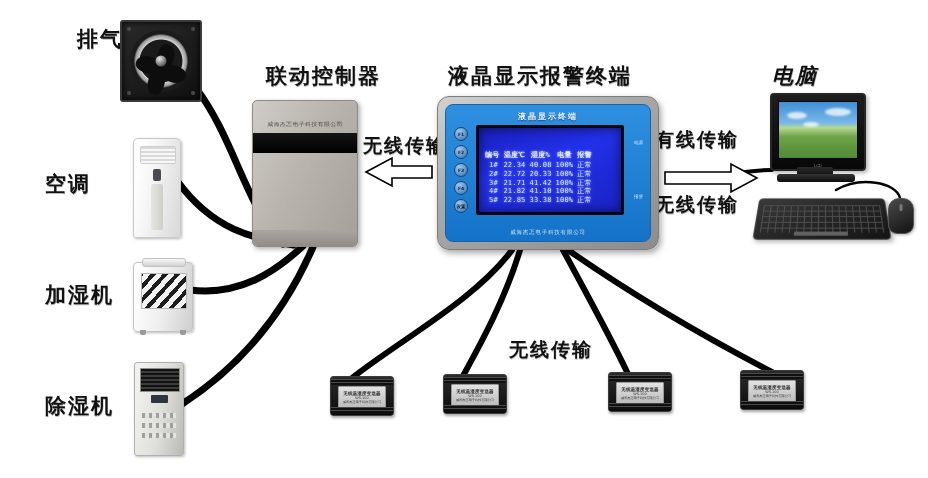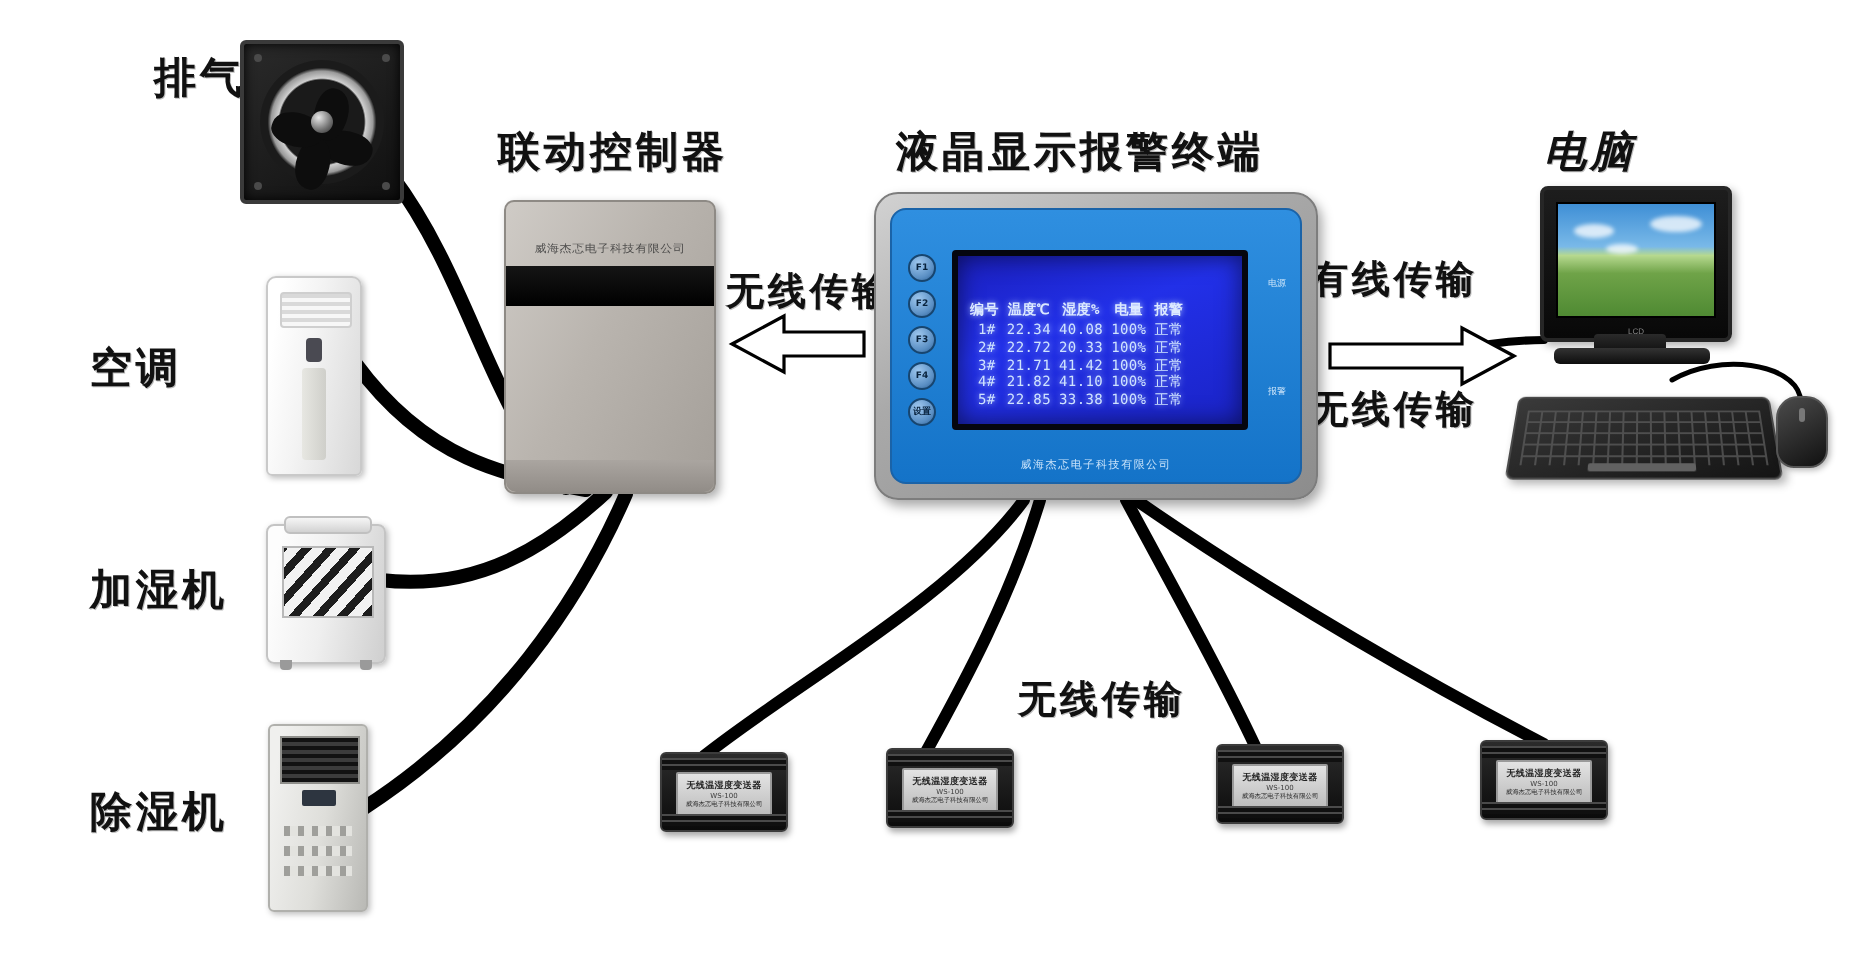--- a/index.html
+++ b/index.html
@@ -304,36 +304,37 @@
   </div>
 
   <div class="deh">
     <div class="tgr"></div>
     <div class="pan"></div>
     <div class="bg" style="top:50px;"></div>
     <div class="bg" style="top:60px;"></div>
     <div class="bg" style="top:70px;"></div>
   </div>
 
-  <div class="lbl lbl-lg" style="left:249px;top:62px;">联动控制器</div>
+  <div class="lbl lbl-lg" style="left:266px;top:62px;">联动控制器</div>
   <div class="ctrl">
     <div class="brand">威海杰忑电子科技有限公司</div>
     <div class="band"></div>
     <div class="curve"></div>
   </div>
 
   <div class="arrowlbl" style="left:363px;top:133px;">无线传输</div>
   <div class="arrowlbl" style="left:655px;top:127px;">有线传输</div>
   <div class="arrowlbl" style="left:655px;top:192px;">无线传输</div>
   <div class="arrowlbl" style="left:509px;top:337px;">无线传输</div>
 
   <div class="lbl lbl-lg" style="left:448px;top:62px;">液晶显示报警终端</div>
 
   <div class="term">
     <div class="inner">
+      <div class="ttl">液晶显示终端</div>
 
       <div class="btncol">
         <div class="b">F1</div>
         <div class="b">F2</div>
         <div class="b">F3</div>
         <div class="b">F4</div>
         <div class="b">设置</div>
       </div>
 
       <div class="sidemark" style="top:36px;">电源</div>

